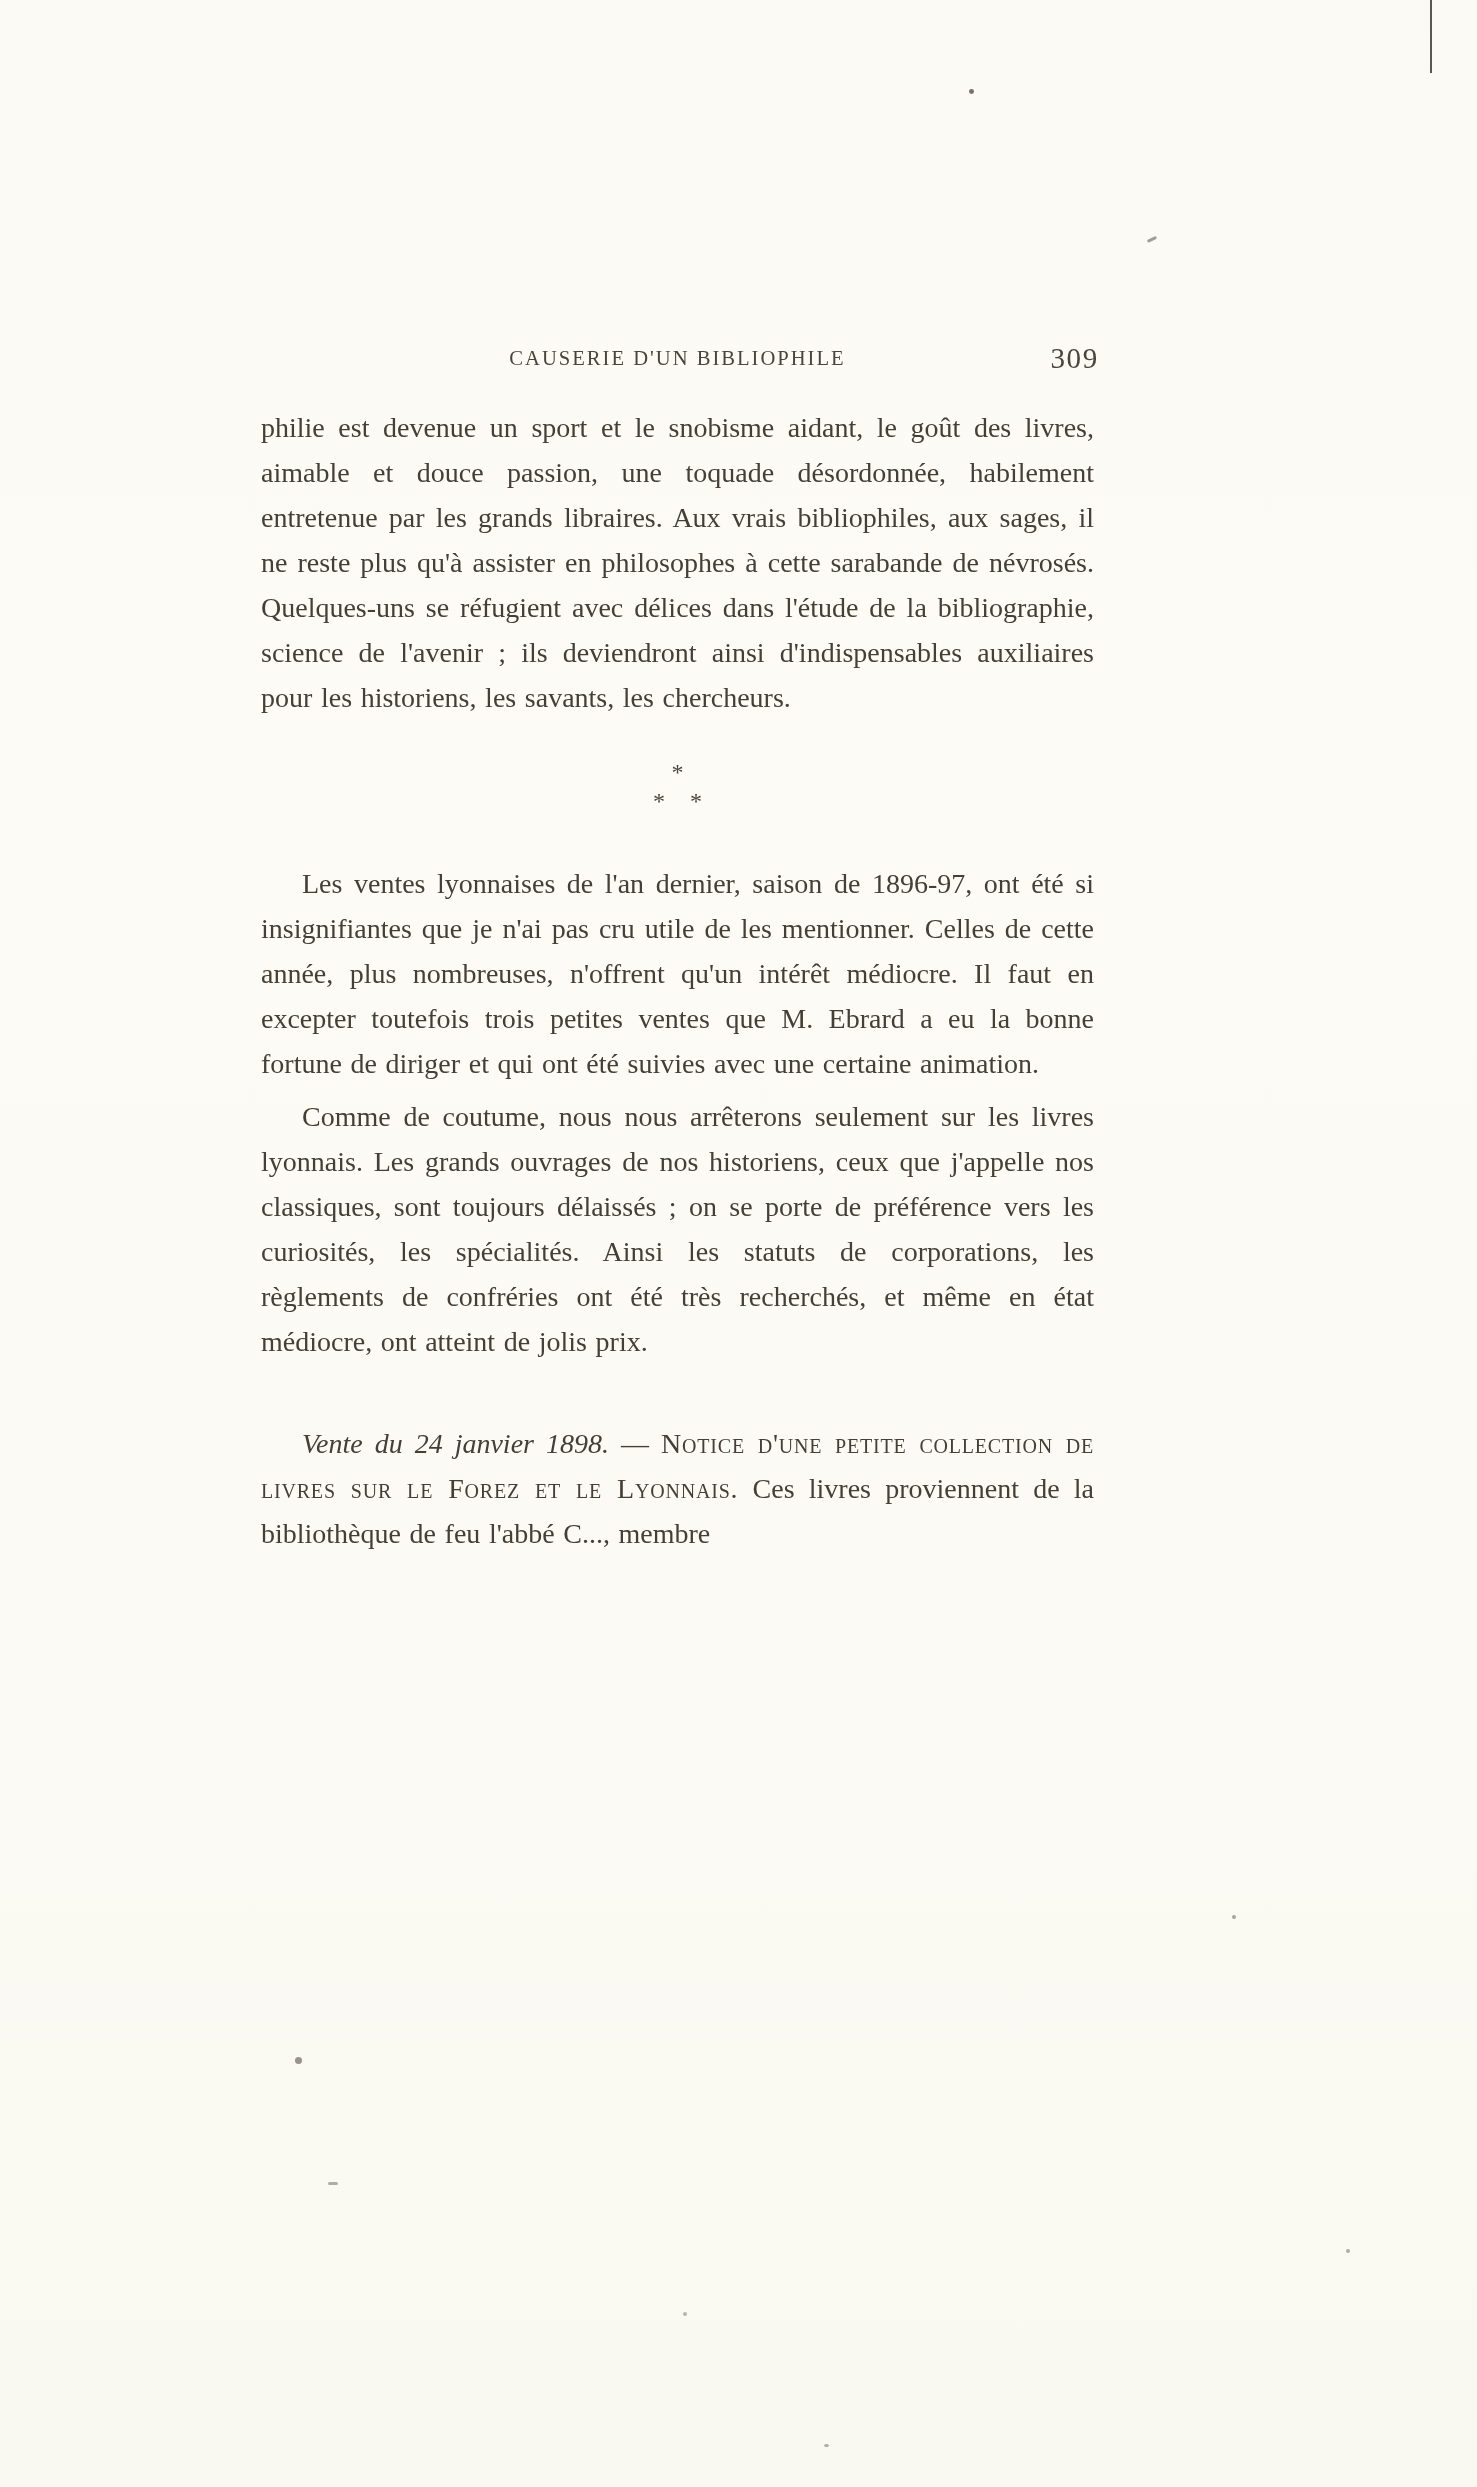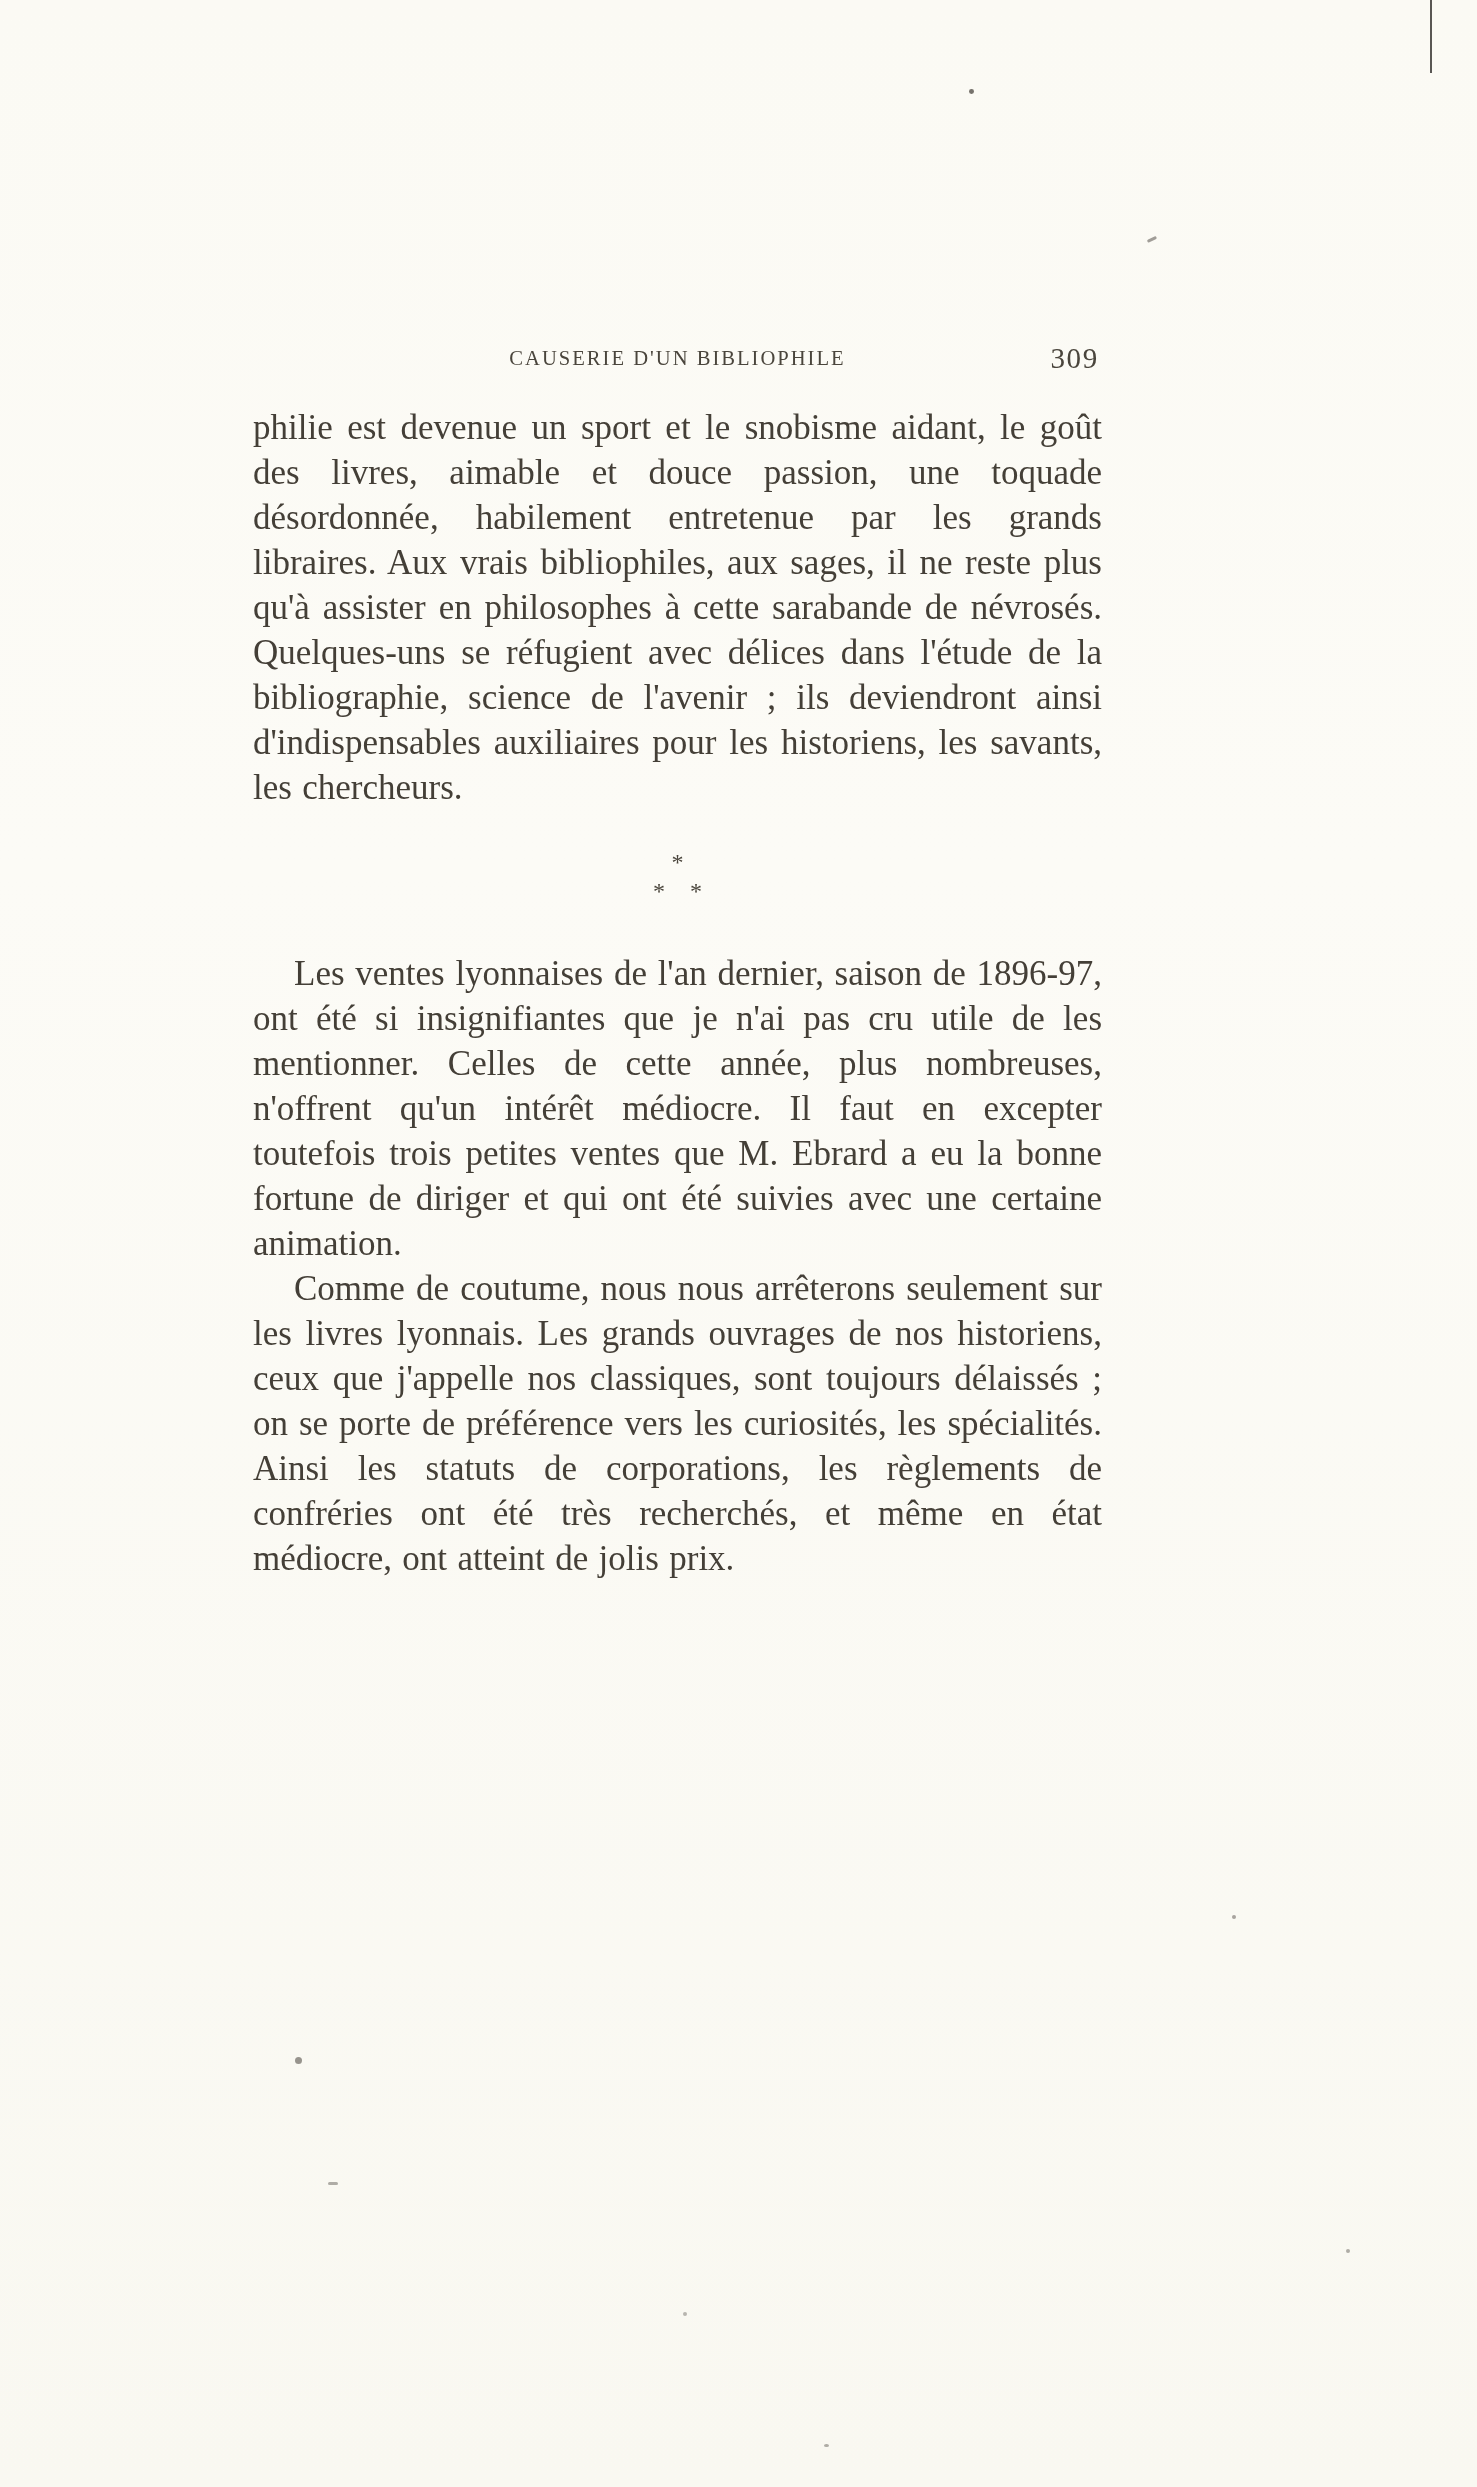--- a/index.html
+++ b/index.html
@@ -33,22 +33,22 @@
     white-space: nowrap;
   }
   .page-number {
     position: absolute;
     right: 3.2px;
     top: -4.8px;
     font-size: 29px;
     letter-spacing: 1.6px;
   }
   p.body {
-    margin: 0;
-    font-size: 35px;
+    margin: 8px;
+    font-size: 28px;
     line-height: 45px;
     text-align: justify;
     word-spacing: 1.6px;
   }
   p.indent { text-indent: 41px; }
   .separator {
     text-align: center;
     font-size: 24px;
     line-height: 28.5px;
     margin: 38px 0 46px 0;
@@ -103,16 +103,17 @@
     <div class="separator">
       <span class="sep-top">*</span>
       <span class="sep-bottom">* *</span>
     </div>
 
     <p class="body indent">Les ventes lyonnaises de l'an dernier, saison de 1896-97, ont été si insignifiantes que je n'ai pas cru utile de les mentionner. Celles de cette année, plus nombreuses, n'offrent qu'un intérêt médiocre. Il faut en excepter toutefois trois petites ventes que M. Ebrard a eu la bonne fortune de diriger et qui ont été suivies avec une certaine animation.</p>
 
     <p class="body indent">Comme de coutume, nous nous arrêterons seulement sur les livres lyonnais. Les grands ouvrages de nos historiens, ceux que j'appelle nos classiques, sont toujours délaissés ; on se porte de préférence vers les curiosités, les spécialités. Ainsi les statuts de corporations, les règlements de confréries ont été très recherchés, et même en état médiocre, ont atteint de jolis prix.</p>
 
 
+    <p class="body indent sale-paragraph"><span class="italic">Vente du 24 janvier 1898.</span><span> — </span><span class="smallcaps">Notice d'une petite collection de livres sur le Forez et le Lyonnais.</span><span> Ces livres proviennent de la bibliothèque de feu l'abbé C..., membre</span></p>
 
   </div>
 </div>
 
 
 </body></html>

